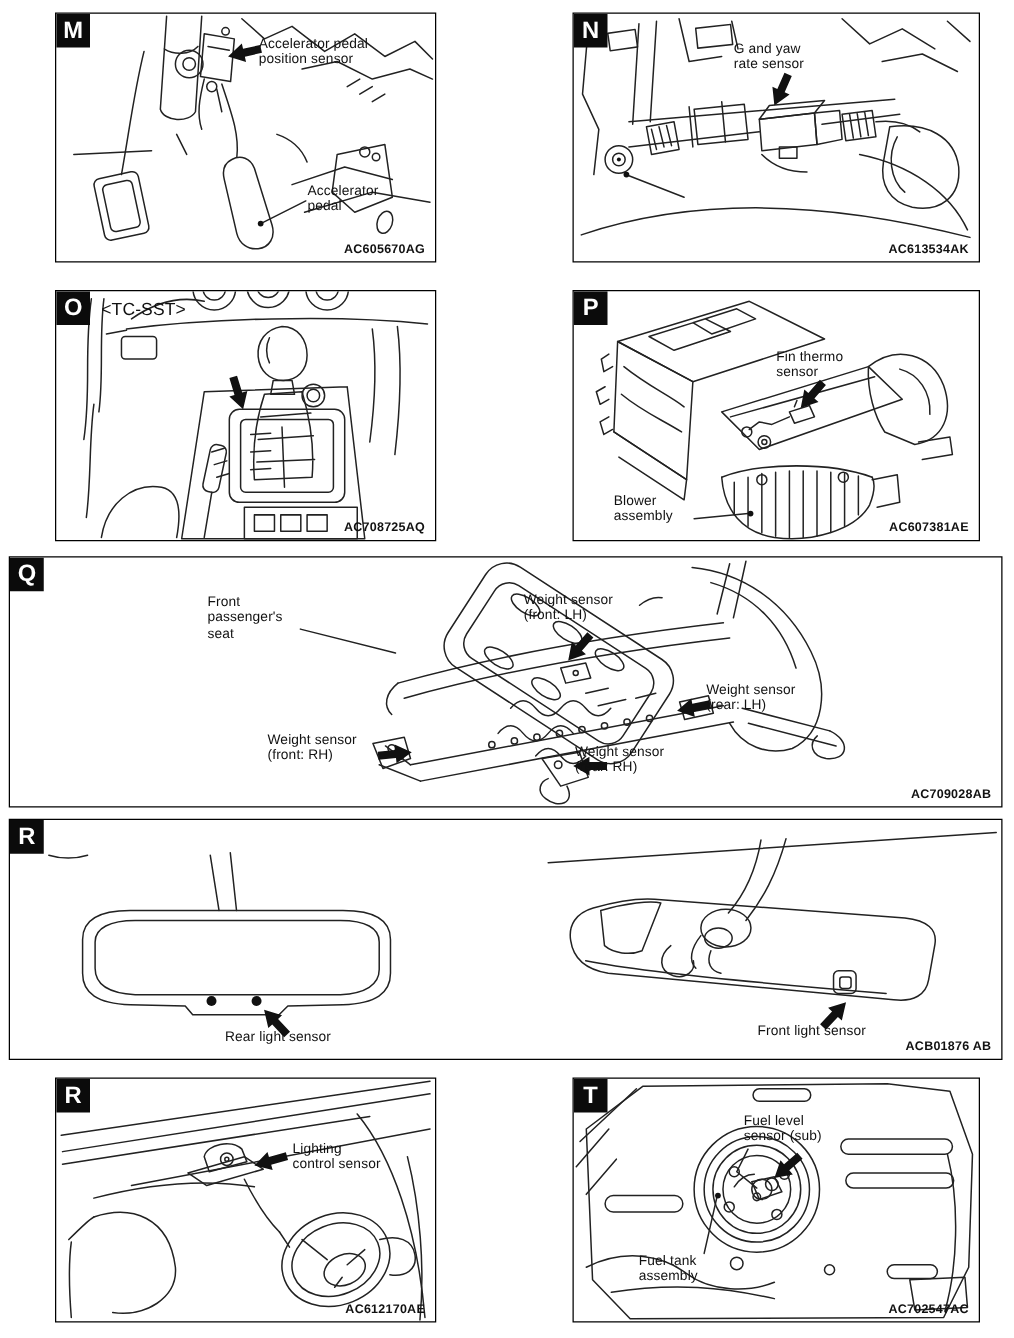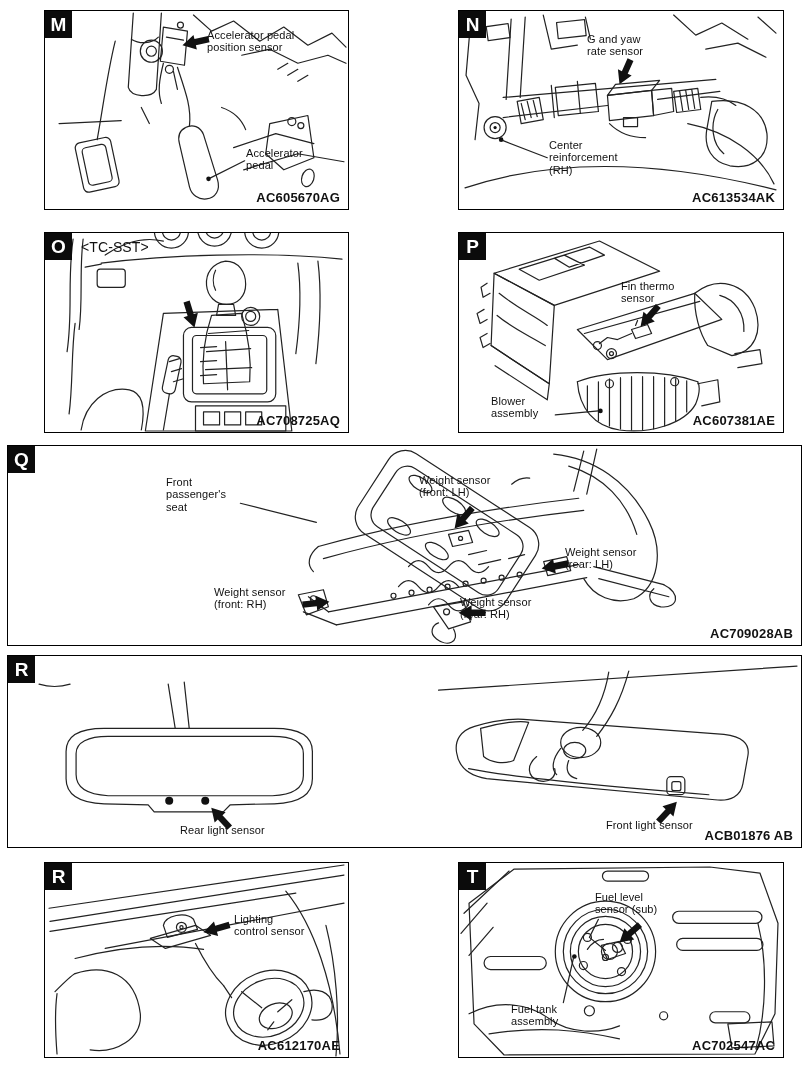--- a/index.html
+++ b/index.html
@@ -5,21 +5,21 @@
   html,body{margin:0;padding:0;background:#fff;}
   .page{position:relative;width:811px;height:1070px;background:#ffffff;overflow:hidden;
         font-family:"Liberation Sans","DejaVu Sans",sans-serif;color:#111;}
   .panel{position:absolute;border:1.6px solid #000;background:#fff;box-sizing:border-box;overflow:hidden;}
   .panel svg.art{position:absolute;left:0;top:0;width:100%;height:100%;}
   .badge{position:absolute;left:0;top:0;width:27px;height:27px;background:#0b0b0b;color:#fff;
          display:flex;align-items:center;justify-content:center;
          font-weight:bold;font-size:19px;z-index:4;}
   .hdr{position:absolute;font-weight:normal;font-size:14px;letter-spacing:.1px;z-index:3;white-space:nowrap;}
   .lbl{position:absolute;font-size:11px;line-height:1.12;white-space:pre-line;z-index:3;letter-spacing:.1px;}
-  .code{position:absolute;right:8px;bottom:4px;font-weight:bold;font-size:13px;z-index:3;letter-spacing:.2px;}
+  .code{position:absolute;right:8px;bottom:4px;font-weight:bold;font-size:10px;z-index:3;letter-spacing:.2px;}
   .art{stroke-linecap:round;stroke-linejoin:round;}
 </style>
 </head>
 <body>
 
 <svg width="0" height="0" style="position:absolute">
   <defs>
     <path id="arrow" d="M0,0 L13,-7.5 L13,-3.2 L27,-3.2 L27,3.2 L13,3.2 L13,7.5 Z" fill="#111" stroke="none"></path>
   </defs>
 </svg>
@@ -90,23 +90,20 @@
         <path d="M150,112 C160,122 172,126 186,126"></path>
         <path d="M88,146 L44,129"></path>
       </g>
       <circle cx="36" cy="116" r="1.6" fill="#111" stroke="none"></circle>
       <circle cx="42" cy="128" r="2.3" fill="#111" stroke="none"></circle>
       <use href="#arrow" transform="translate(160,73) rotate(-66)"></use>
     </svg>
     <div class="badge">N</div>
     <div class="lbl" style="left:128px;top:22px">G and yaw
 rate sensor</div>
-    <div class="lbl" style="left:90px;top:128px">Center
-reinforcement
-(RH)</div>
     <div class="code">AC613534AK</div>
   </div>
 
   <div class="panel" style="left:44px;top:232px;width:305px;height:201px">
     <svg class="art" viewBox="0 0 302 198" preserveAspectRatio="none">
       <g stroke="#222" stroke-width="1.2" fill="none">
         <circle cx="126" cy="-2" r="17"></circle>
           <circle cx="126" cy="-2" r="9"></circle>
         <circle cx="169" cy="-4" r="17"></circle>
           <circle cx="169" cy="-4" r="9"></circle>

